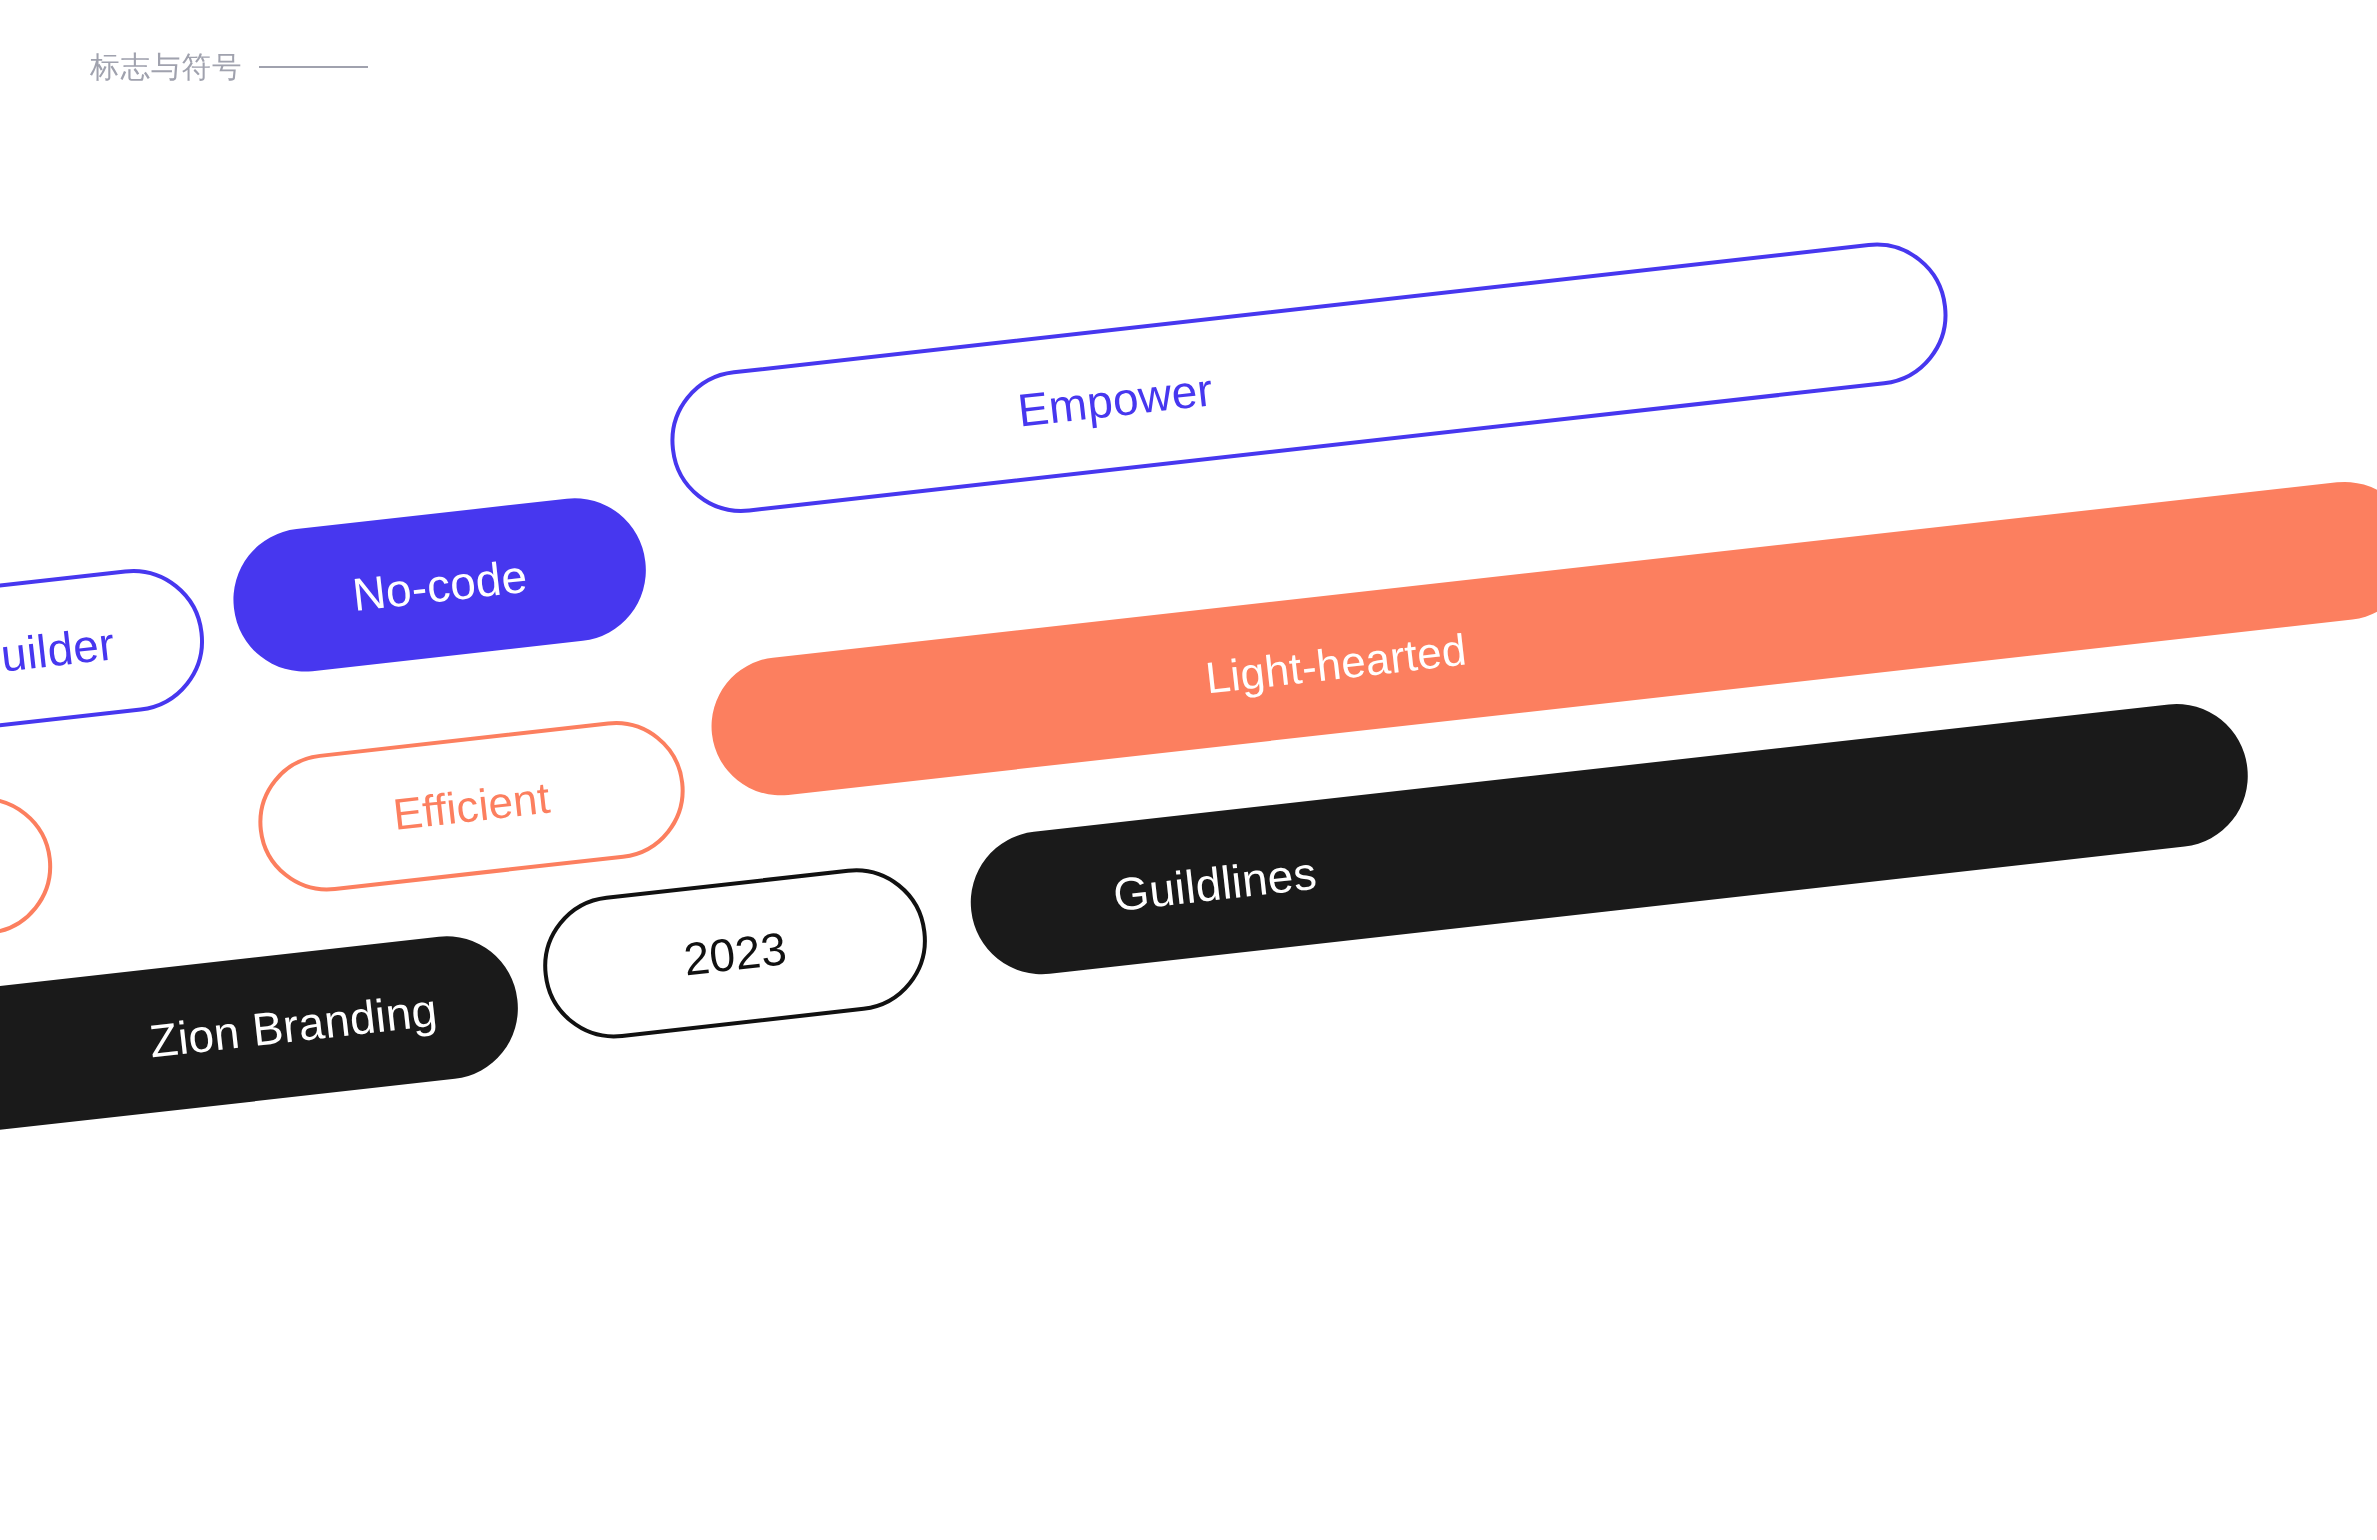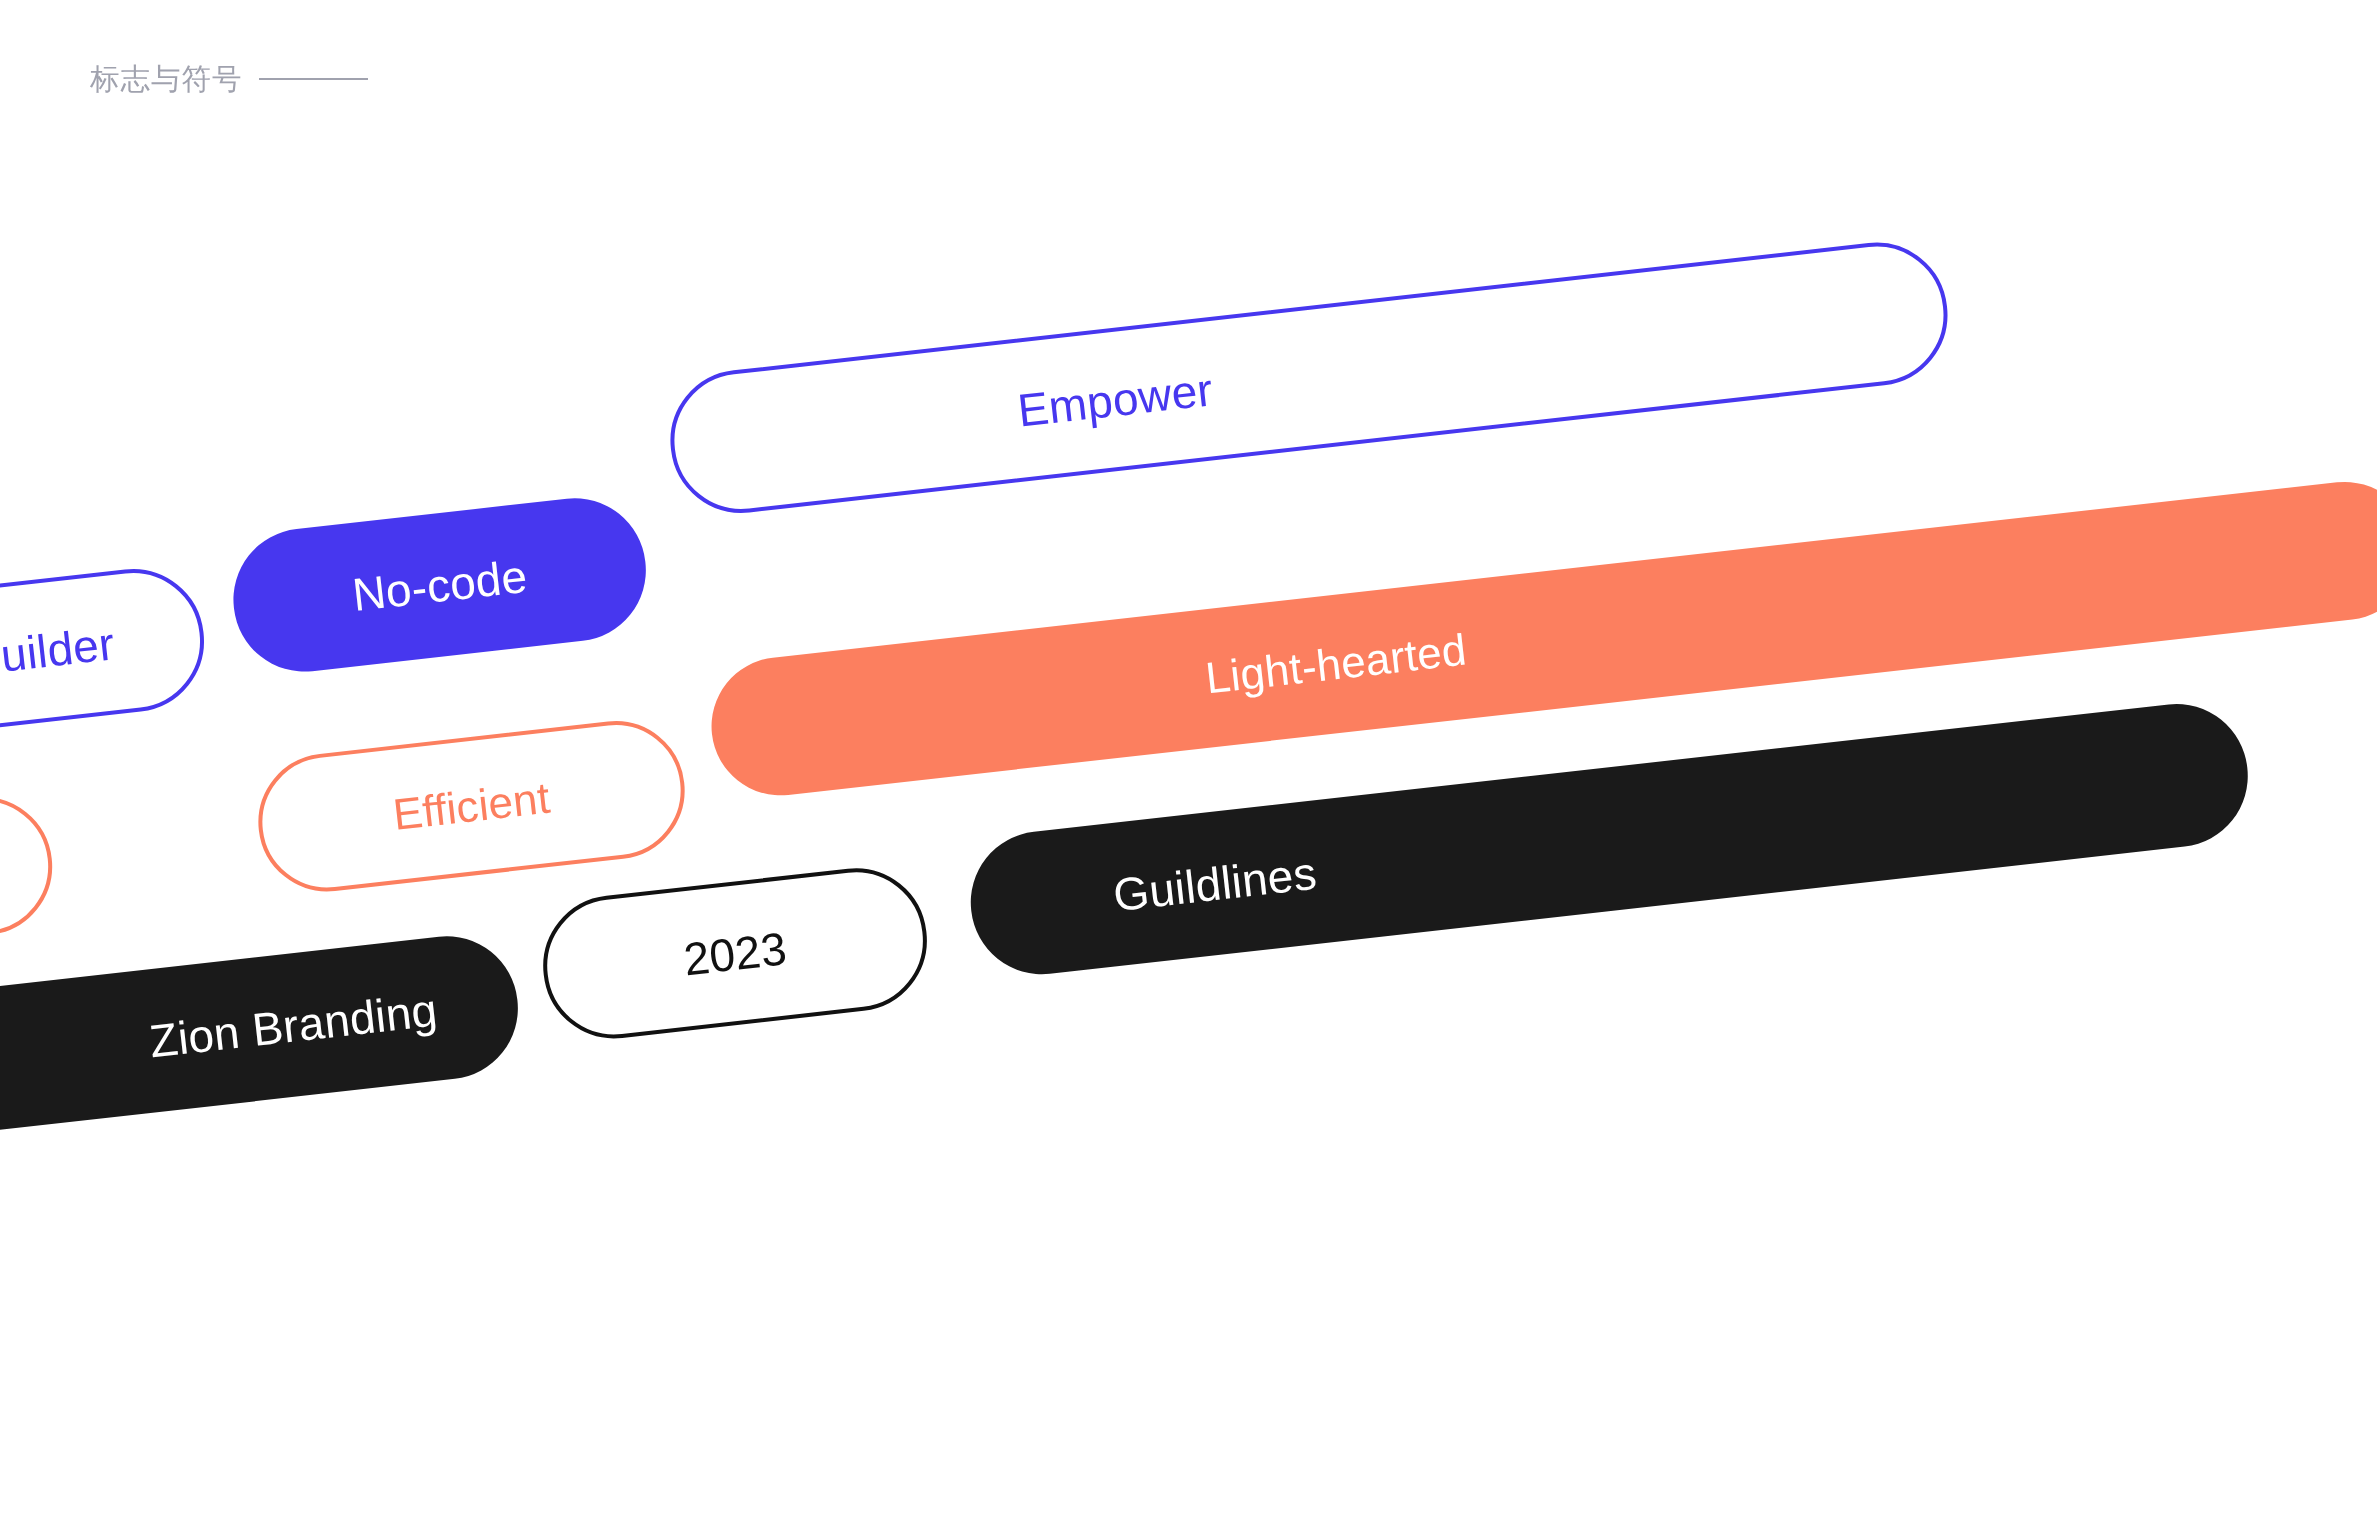--- a/index.html
+++ b/index.html
@@ -18,21 +18,21 @@
   
   .header {
     position: absolute;
     top: 0; left: 0; right: 0;
     height: 124px;
     z-index: 50;
   }
   .header-left {
     position: absolute;
     left: 90px;
-    top: 64px;
+    top: 52px;
     display: flex;
     align-items: center;
     gap: 16px;
   }
   .header-label {
     font-size: 29.5px;
     color: #a0a2ae;
     letter-spacing: 1px;
     line-height: 1;
     white-space: nowrap;

